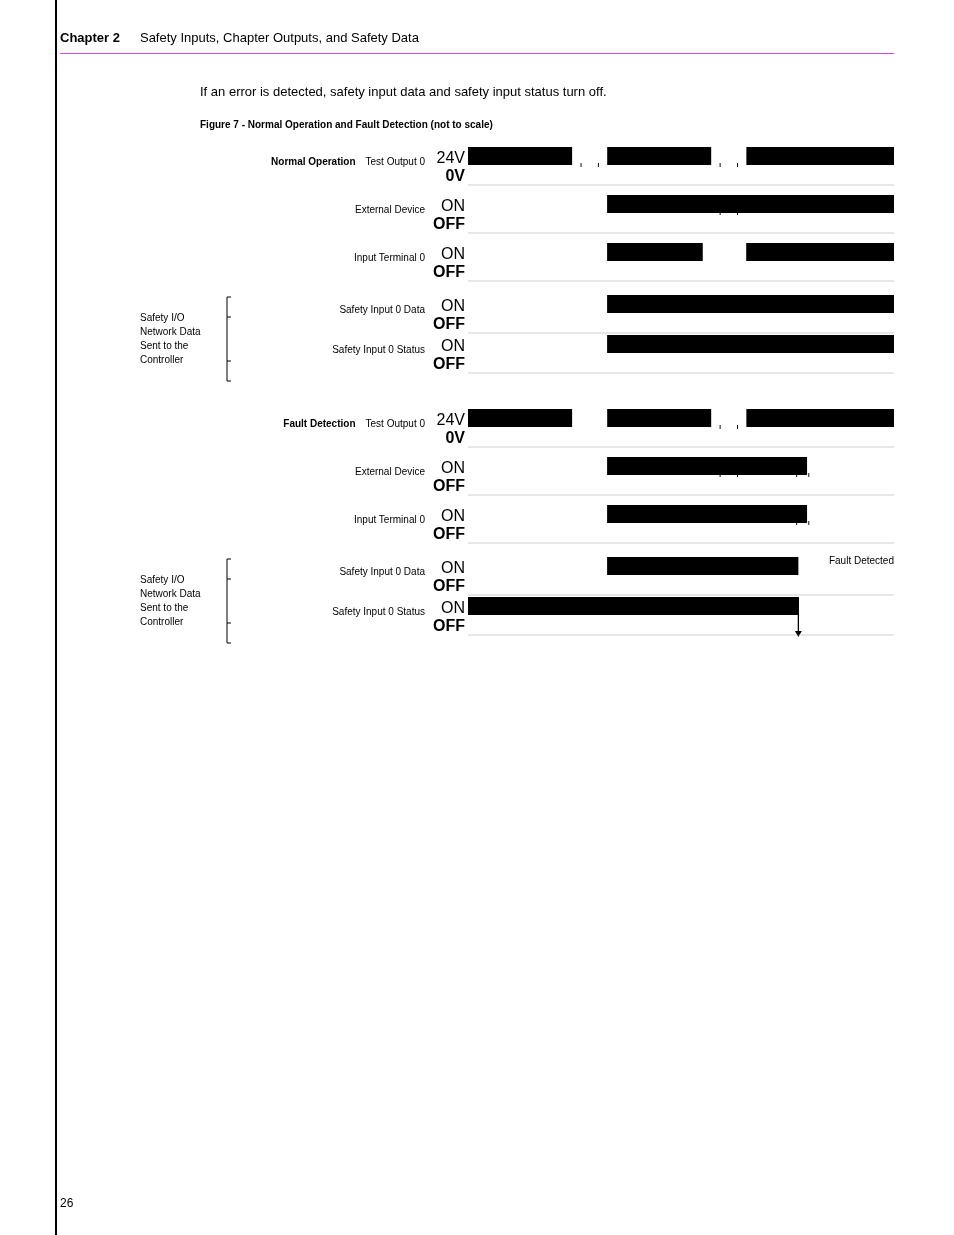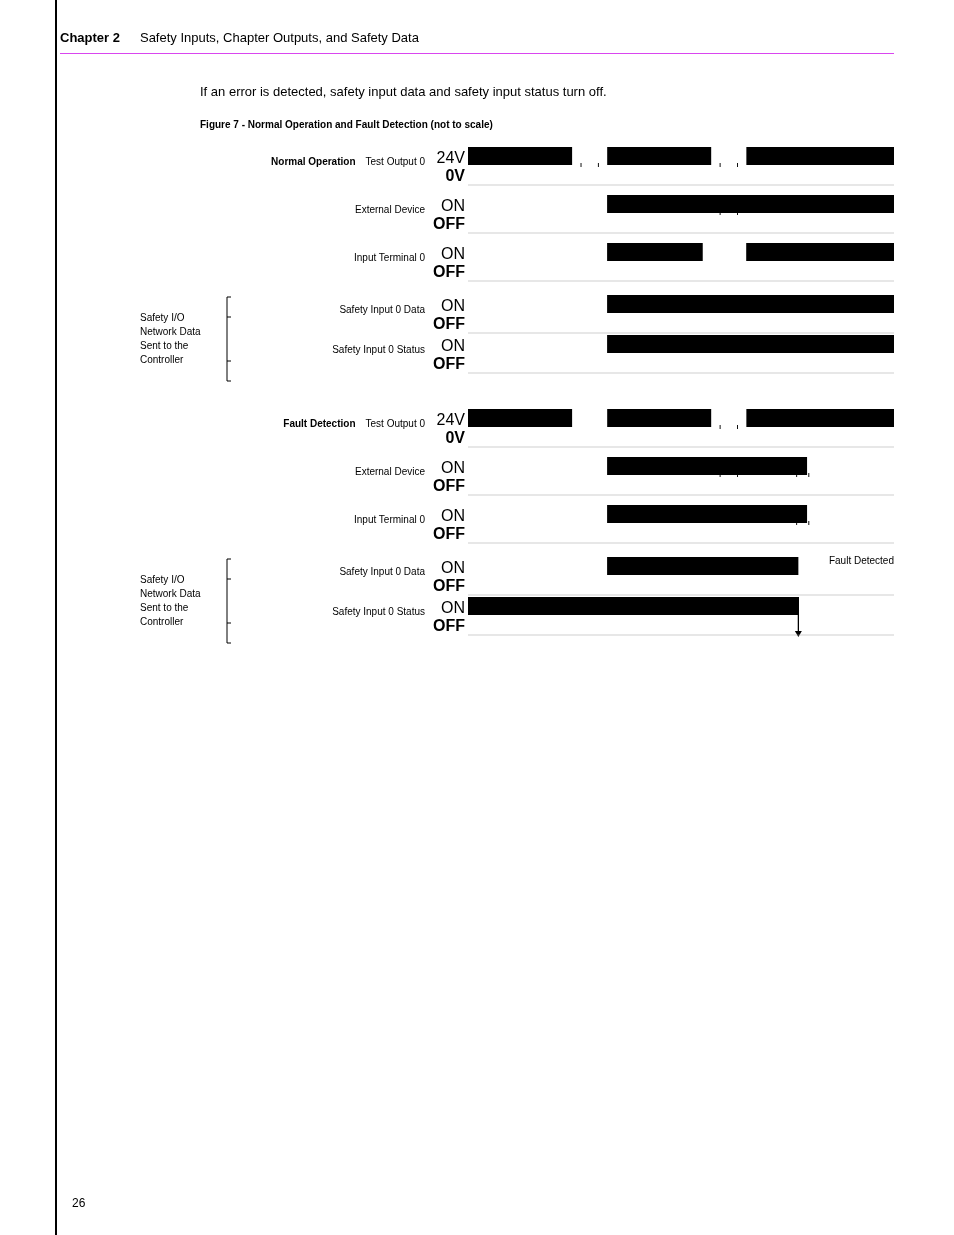--- a/index.html
+++ b/index.html
@@ -73,21 +73,21 @@
     
     .diagram {
       margin-left: 80px;
       position: relative;
     }
 
     
     .footer {
       position: absolute;
       bottom: 25px;
-      left: 72px;
+      left: 60px;
       right: 60px;
       display: flex;
       justify-content: space-between;
       font-size: 12px;
     }
 
     .row-pair {
       display: flex;
       height: 44px;
       margin-bottom: 8px;

